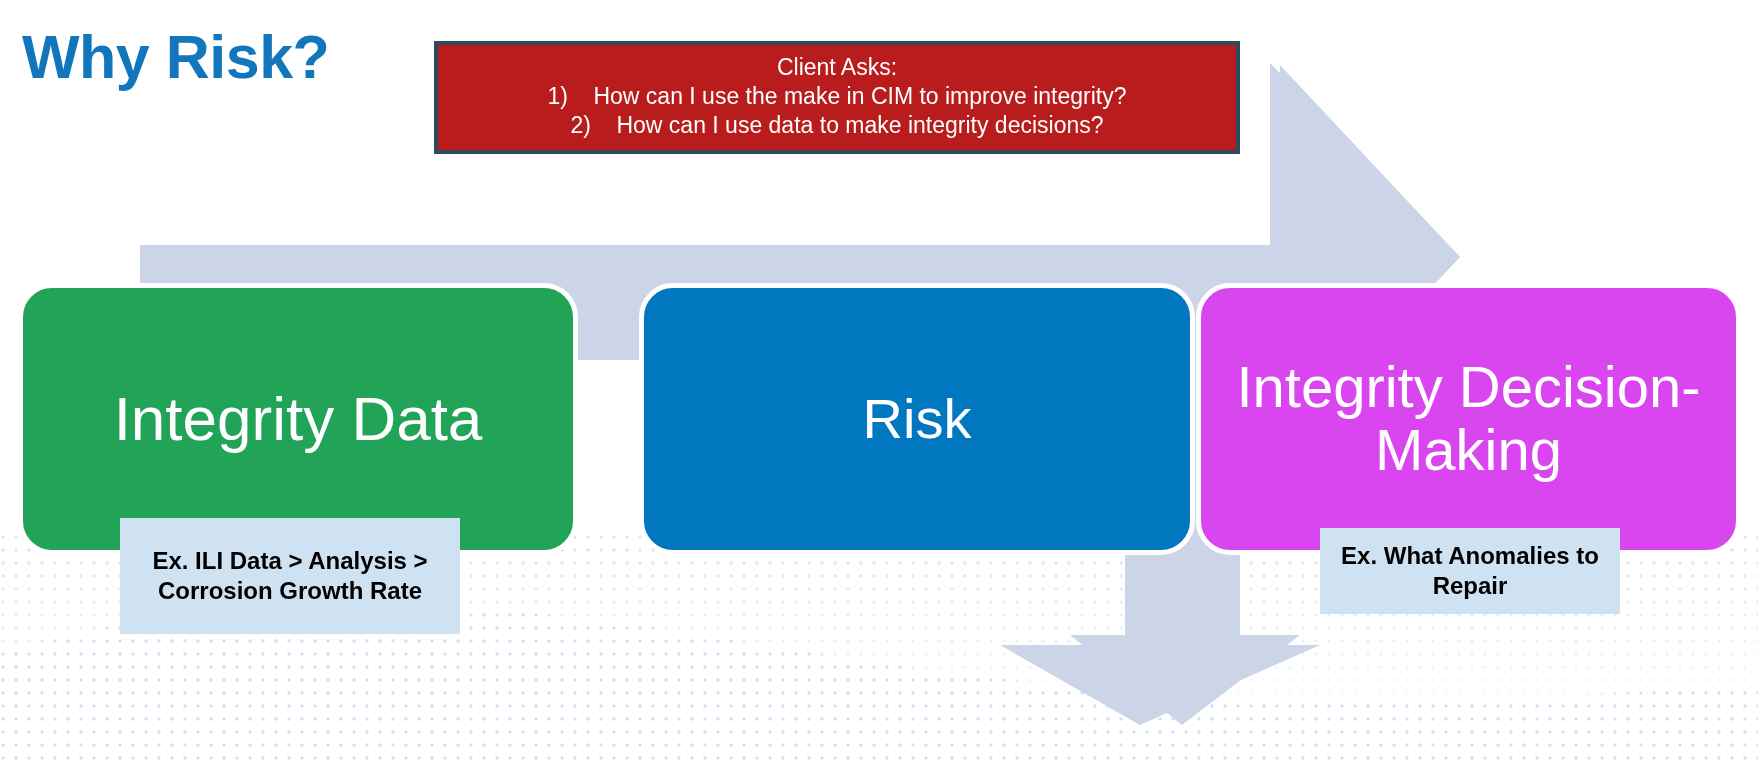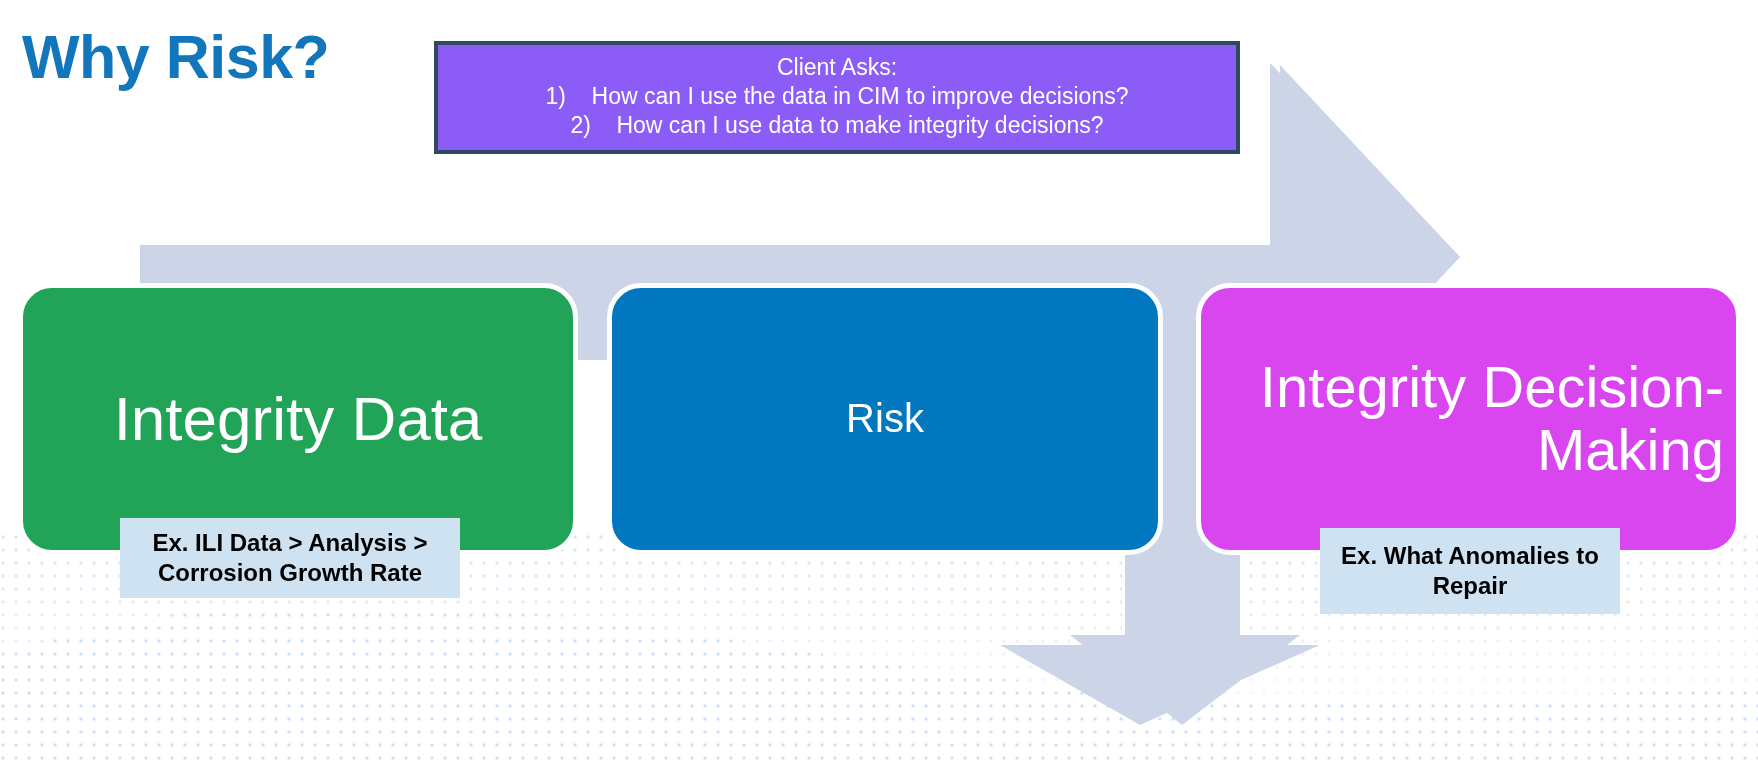--- a/index.html
+++ b/index.html
@@ -52,21 +52,21 @@
     white-space: nowrap;
   }
 
   
   #client-asks {
     position: absolute;
     left: 434px;
     top: 41px;
     width: 806px;
     box-sizing: border-box;
-    background: #8b5cf6;
+    background: #b91c1c;
     border: 4px solid #2e4a5c;
     color: #ffffff;
     padding: 8px 10px 10px 10px;
     text-align: center;
     font-size: 23px;
     line-height: 1.26;
   }
   #client-asks .ca-head {
     display: block;
   }
@@ -83,39 +83,39 @@
   
   .stage-box {
     position: absolute;
     box-sizing: border-box;
     border-radius: 34px;
     border: 5px solid #ffffff;
     display: flex;
     align-items: center;
     justify-content: center;
     color: #ffffff;
-    text-align: right;
+    text-align: center;
     line-height: 1.08;
     font-weight: normal;
   }
   #stage-1 {
     left: 18px;
     top: 283px;
     width: 560px;
     height: 272px;
     background: #21a458;
     font-size: 62px;
   }
   #stage-2 {
-    left: 607px;
+    left: 639px;
     top: 283px;
     width: 556px;
     height: 272px;
     background: #0077bf;
-    font-size: 40px;
+    font-size: 56px;
   }
   #stage-3 {
     left: 1196px;
     top: 283px;
     width: 545px;
     height: 272px;
     background: #d946ef;
     font-size: 58px;
   }
   .stage-label {
@@ -132,21 +132,21 @@
     text-align: center;
     display: flex;
     align-items: center;
     justify-content: center;
     line-height: 1.24;
   }
   #caption-1 {
     left: 120px;
     top: 518px;
     width: 340px;
-    height: 80px;
+    height: 116px;
     font-size: 24px;
     justify-content: center;
   }
   #caption-2 {
     left: 734px;
     top: 521px;
     width: 297px;
     height: 86px;
     font-size: 24px;
   }
@@ -209,21 +209,21 @@
     <rect x="985" y="300" width="115" height="330" fill="#ccd5e8"></rect>
 
     <polygon points="930,590 1160,590 1042,680" fill="#ccd5e8"></polygon>
   </svg>
 
   <div id="page-title">Why Risk?</div>
 
   <div id="client-asks">
     <span class="ca-head">Client Asks:</span>
     <span class="ca-item">
-      <span class="ca-num">1)</span><span>How can I use the data in CIM to improve decisions?</span>
+      <span class="ca-num">1)</span><span>How can I use the make in CIM to improve integrity?</span>
     </span>
     <span class="ca-item">
       <span class="ca-num">2)</span><span>How can I use data to make integrity decisions?</span>
     </span>
   </div>
 
   <div class="stage-box" id="stage-1">
     <span class="stage-label">Integrity Data</span>
   </div>
   <div class="caption-box" id="caption-1">

